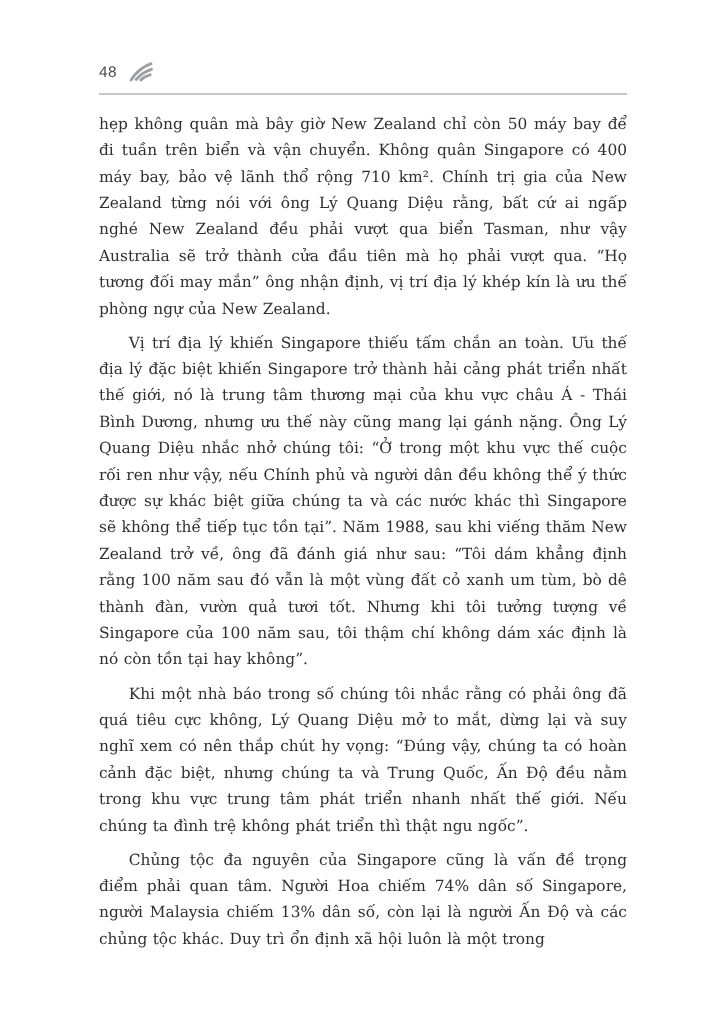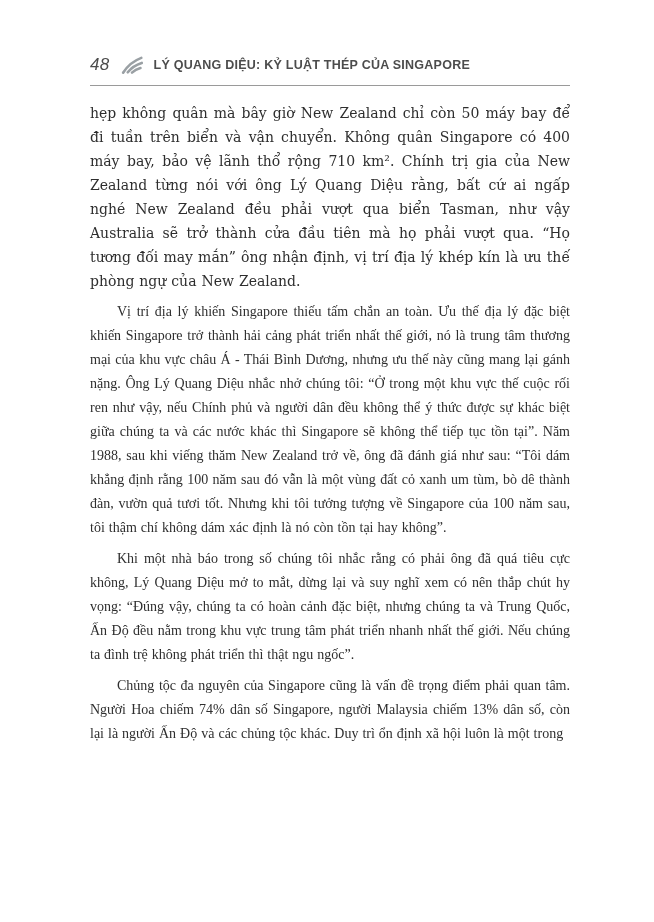--- a/index.html
+++ b/index.html
@@ -19,25 +19,24 @@
     font-family: "DejaVu Serif", serif;
   }
   .page-header {
     display: flex;
     align-items: center;
     gap: 9px;
     height: 22px;
   }
   .page-num {
     font-family: "Liberation Sans", sans-serif;
-    font-size: 17px;
+    font-size: 14px;
     font-weight: 400;
     color: var(--header_text, #4c4c4c);
     letter-spacing: 0.3px;
-    font-style: italic;
   }
   .header-icon {
     display: inline-flex;
     align-items: center;
     color: var(--icon, #9aa0a4);
     margin: 0 2px;
   }
   .header-title {
     font-family: "Liberation Sans", sans-serif;
     font-size: 12.5px;
@@ -57,40 +56,38 @@
   .para {
     font-size: 14px;
     line-height: 24px;
     color: var(--text, #2e2e2e);
     text-align: justify;
     margin: 0 0 7px 0;
     word-spacing: 0.5px;
   }
   .para.indent {
     text-indent: 27px;
-    font-family: Liberation Serif, serif;
   }
 </style>
 </head>
 <body>
 
 <div class="page">
 
   <header class="page-header">
     <span class="page-num">48</span>
     <span class="header-icon">
       <svg width="22" height="19" viewBox="0 0 26 22" aria-hidden="true">
         <g fill="none" stroke="currentColor" stroke-width="3.1" stroke-linecap="round">
           <path d="M24 2 C16 5 8 11 2.5 19.5"></path>
           <path d="M24.5 8 C18 10 12 14 8 19"></path>
           <path d="M23 14 C19 15 15.5 17 13 19.5"></path>
         </g>
       </svg>
     </span>
-    <span class="header-title">LÝ QUANG DIỆU: KỶ LUẬT THÉP CỦA SINGAPORE</span>
   </header>
 
   <hr class="header-rule">
 
   <main class="page-body">
     <p class="para">hẹp không quân mà bây giờ New Zealand chỉ còn 50 máy bay để đi tuần trên biển và vận chuyển. Không quân Singapore có 400 máy bay, bảo vệ lãnh thổ rộng 710 km². Chính trị gia của New Zealand từng nói với ông Lý Quang Diệu rằng, bất cứ ai ngấp nghé New Zealand đều phải vượt qua biển Tasman, như vậy Australia sẽ trở thành cửa đầu tiên mà họ phải vượt qua. “Họ tương đối may mắn” ông nhận định, vị trí địa lý khép kín là ưu thế phòng ngự của New Zealand.</p>
     <p class="para indent">Vị trí địa lý khiến Singapore thiếu tấm chắn an toàn. Ưu thế địa lý đặc biệt khiến Singapore trở thành hải cảng phát triển nhất thế giới, nó là trung tâm thương mại của khu vực châu Á - Thái Bình Dương, nhưng ưu thế này cũng mang lại gánh nặng. Ông Lý Quang Diệu nhắc nhở chúng tôi: “Ở trong một khu vực thế cuộc rối ren như vậy, nếu Chính phủ và người dân đều không thể ý thức được sự khác biệt giữa chúng ta và các nước khác thì Singapore sẽ không thể tiếp tục tồn tại”. Năm 1988, sau khi viếng thăm New Zealand trở về, ông đã đánh giá như sau: “Tôi dám khẳng định rằng 100 năm sau đó vẫn là một vùng đất cỏ xanh um tùm, bò dê thành đàn, vườn quả tươi tốt. Nhưng khi tôi tưởng tượng về Singapore của 100 năm sau, tôi thậm chí không dám xác định là nó còn tồn tại hay không”.</p>
     <p class="para indent">Khi một nhà báo trong số chúng tôi nhắc rằng có phải ông đã quá tiêu cực không, Lý Quang Diệu mở to mắt, dừng lại và suy nghĩ xem có nên thắp chút hy vọng: “Đúng vậy, chúng ta có hoàn cảnh đặc biệt, nhưng chúng ta và Trung Quốc, Ấn Độ đều nằm trong khu vực trung tâm phát triển nhanh nhất thế giới. Nếu chúng ta đình trệ không phát triển thì thật ngu ngốc”.</p>
     <p class="para indent">Chủng tộc đa nguyên của Singapore cũng là vấn đề trọng điểm phải quan tâm. Người Hoa chiếm 74% dân số Singapore, người Malaysia chiếm 13% dân số, còn lại là người Ấn Độ và các chủng tộc khác. Duy trì ổn định xã hội luôn là một trong</p>
   </main>

